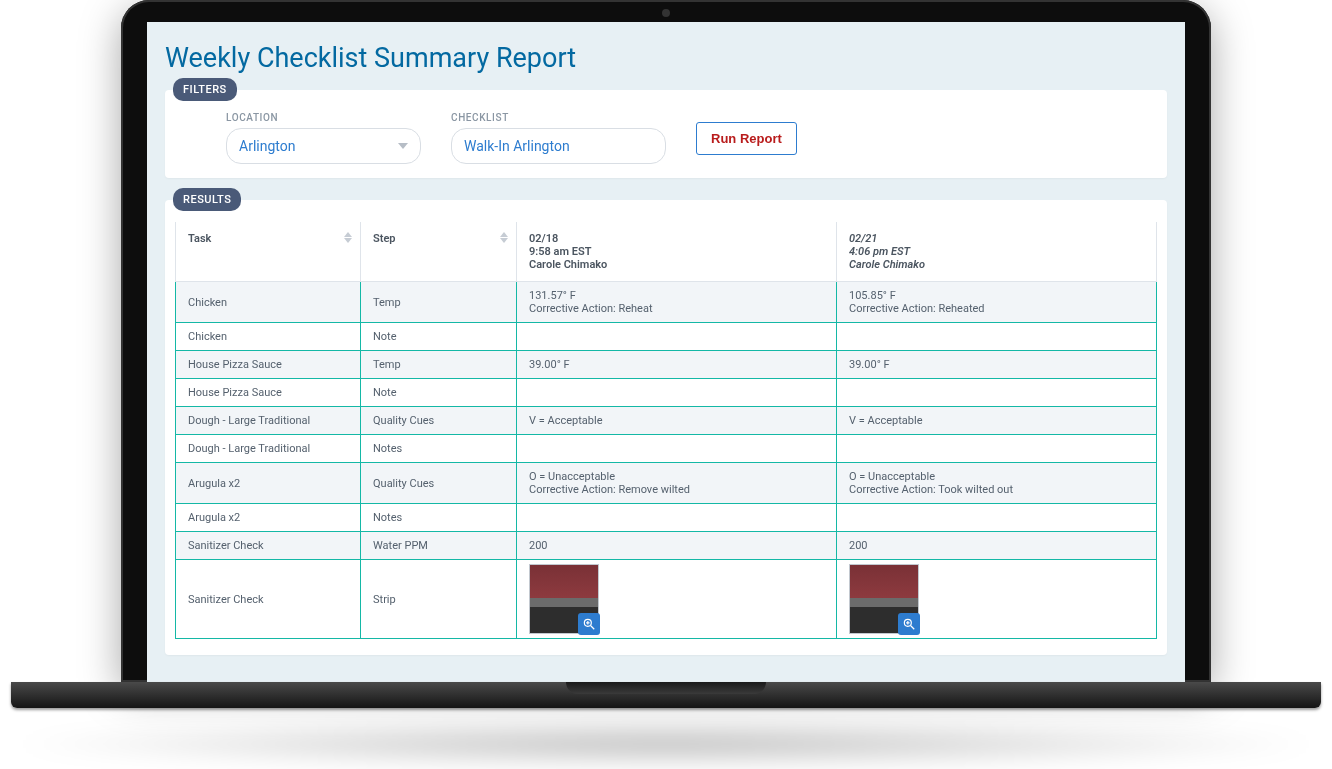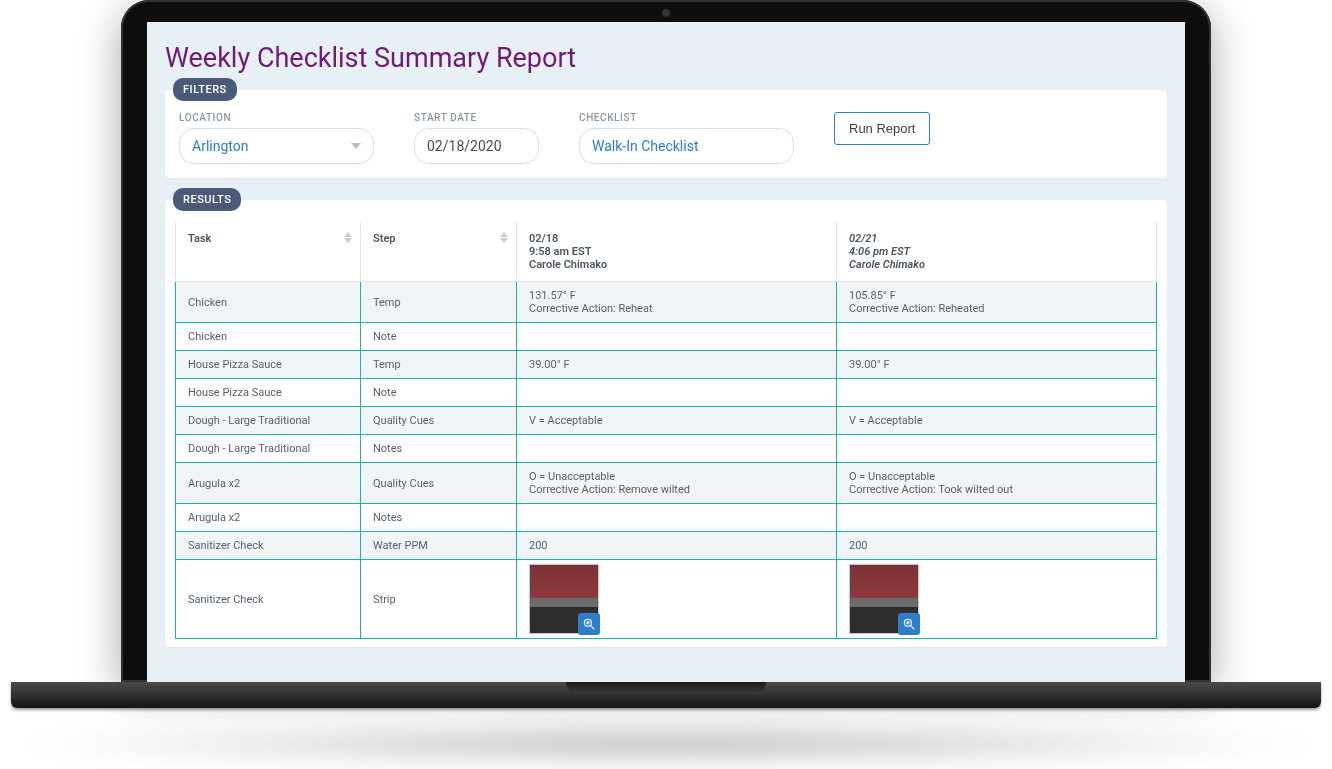--- a/index.html
+++ b/index.html
@@ -49,21 +49,21 @@
     overflow: hidden;
     position: relative;
   }
   .content {
     padding: 20px 18px 0 18px;
     color: #4a5560;
   }
   h1 {
     font-size: 27px;
     font-weight: 400;
-    color: #701a75;
+    color: #0369a1;
     margin-bottom: 16px;
   }
   .panel {
     background: #fff;
     border-radius: 4px;
     position: relative;
     padding: 22px 14px 14px 14px;
     margin-bottom: 22px;
     box-shadow: 0 1px 2px rgba(0,0,0,0.04);
   }
@@ -74,22 +74,23 @@
     background: #4a5a78;
     color: #fff;
     font-size: 11px;
     letter-spacing: 0.5px;
     padding: 5px 10px;
     border-radius: 10px;
     font-weight: 500;
   }
   .filters-row {
     display: flex;
-    gap: 40px;
-    align-items: flex-start;
+    gap: 30px;
+    align-items: center;
+    margin-left: 47px;
   }
   .field { display: flex; flex-direction: column; }
   .field-label {
     font-size: 10px;
     letter-spacing: 0.6px;
     color: #8a96a3;
     margin-bottom: 5px;
     font-weight: 500;
   }
   .input-box {
@@ -107,28 +108,29 @@
   .date-box { width: 125px; color: #434d58; }
   .checklist-box { width: 215px; color: #2d7ccf; }
   .chevron-down {
     width: 0; height: 0;
     border-left: 5px solid transparent;
     border-right: 5px solid transparent;
     border-top: 6px solid #b6bdc6;
   }
   .run-btn {
     border: 1px solid #2d7ccf;
-    color: #404040;
+    color: #b91c1c;
     background: #fff;
     border-radius: 3px;
     padding: 8px 14px;
     font-size: 13px;
     cursor: pointer;
-  }
-  .results-panel { padding: 22px 10px 8px 10px; }
+    font-weight: bold;
+  }
+  .results-panel { padding: 22px 10px 16px 10px; }
   table {
     width: 100%;
     border-collapse: collapse;
     font-size: 11px;
     color: #55616e;
     table-layout: fixed;
   }
   thead th {
     text-align: left;
     font-weight: 600;
@@ -232,31 +234,25 @@
           <div class="filters-row">
 
             <div class="field">
               <span class="field-label">LOCATION</span>
               <div class="input-box location-box">
                 <span>Arlington</span>
                 <span class="chevron-down"></span>
               </div>
             </div>
 
-            <div class="field">
-              <span class="field-label">START DATE</span>
-              <div class="input-box date-box">
-                <span>02/18/2020</span>
-              </div>
-            </div>
 
             <div class="field">
               <span class="field-label">CHECKLIST</span>
               <div class="input-box checklist-box">
-                <span>Walk-In Checklist</span>
+                <span>Walk-In Arlington</span>
               </div>
             </div>
 
             <button class="run-btn">Run Report</button>
           </div>
         </div>
 
         <div class="panel results-panel">
           <div class="panel-tag">RESULTS</div>
 

